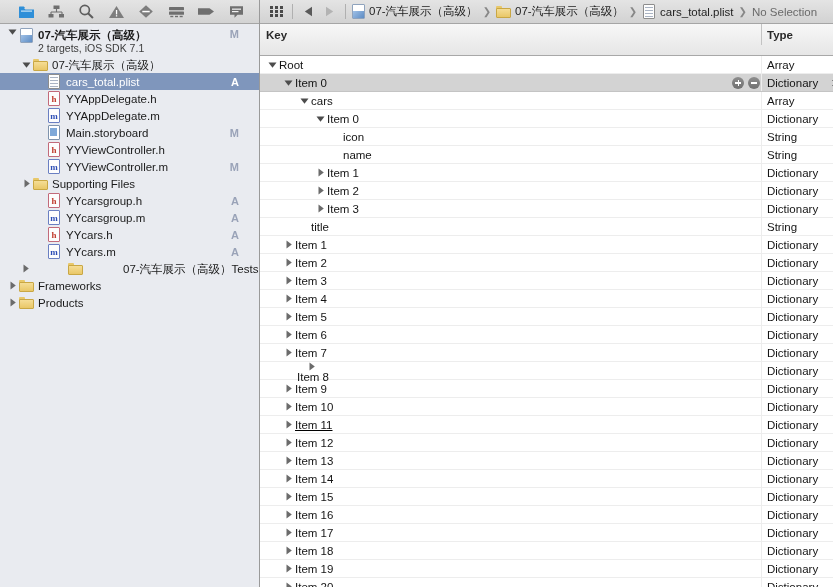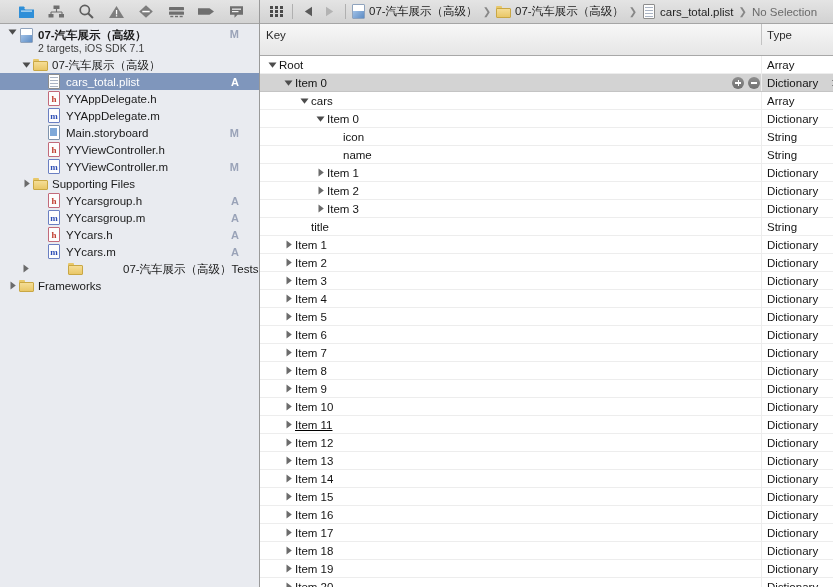--- a/index.html
+++ b/index.html
@@ -138,20 +138,21 @@
   .crumb .ci { margin-right:4px; display:flex; align-items:center; }
   .crumb .ct { font-size:11.5px; color:#1d1d1d; }
   .crumb .ct.dim { color:#6a6a6a; }
   .chev { margin:0 5px; color:#878787; font-size:10px; }
 
   #table-head {
     height:32px; min-height:22px;
     background:linear-gradient(to bottom,#f7f7f7 0%,#e6e6e6 100%);
     border-bottom:1px solid #a8a8a8;
     position:relative;
+    font-weight:bold;
   }
   #table-head .th {
     position:absolute; top:0; height:21px;
     display:flex; align-items:center;
     font-size:11.5px; color:#2a2a2a;
     padding-left:6px;
   }
   #table-head .vdiv {
     position:absolute; top:0; width:1px; height:21px; background:#c3c3c3;
   }
@@ -445,20 +446,34 @@
               <path d="M1.5 0.5v8L6.8 4.5z" fill="#6b6b6b"></path>
             </svg>
           </span>
           <span class="ficon">
             <span class="folder">
               <span class="tab"></span>
               <span class="body"></span>
             </span>
           </span>
           <span class="nlabel">Frameworks</span>
+        </div>
+        <div class="navrow" style="padding-left: 7px;">
+          <span class="tw">
+            <svg width="8" height="9" viewBox="0 0 8 9">
+              <path d="M1.5 0.5v8L6.8 4.5z" fill="#6b6b6b"></path>
+            </svg>
+          </span>
+          <span class="ficon">
+            <span class="folder">
+              <span class="tab"></span>
+              <span class="body"></span>
+            </span>
+          </span>
+          <span class="nlabel">Products</span>
         </div>
       </div>
   </div>
 
   <div id="editor">
 
     <div id="jumpbar">
       <div class="jb-grid">
         <svg width="13" height="11" viewBox="0 0 13 11">
           <g fill="#4a4a4a">
@@ -735,21 +750,21 @@
               <svg width="8" height="9" viewBox="0 0 8 9">
                 <path d="M1.5 0.5v8L6.8 4.5z" fill="#6b6b6b"></path>
               </svg>
             </span>
             <span class="ktext">Item 7</span>
           </div>
           <div class="tcell">Dictionary</div>
           <div class="vdiv-body" style="left: 501px;"></div>
         </div>
         <div class="trow">
-          <div class="kcell" style="left: 23px;">
+          <div class="kcell" style="left: 37px; flex-direction: column;">
             <span class="disc">
               <svg width="8" height="9" viewBox="0 0 8 9">
                 <path d="M1.5 0.5v8L6.8 4.5z" fill="#6b6b6b"></path>
               </svg>
             </span>
             <span class="ktext">Item 8</span>
           </div>
           <div class="tcell">Dictionary</div>
           <div class="vdiv-body" style="left: 501px;"></div>
         </div>

